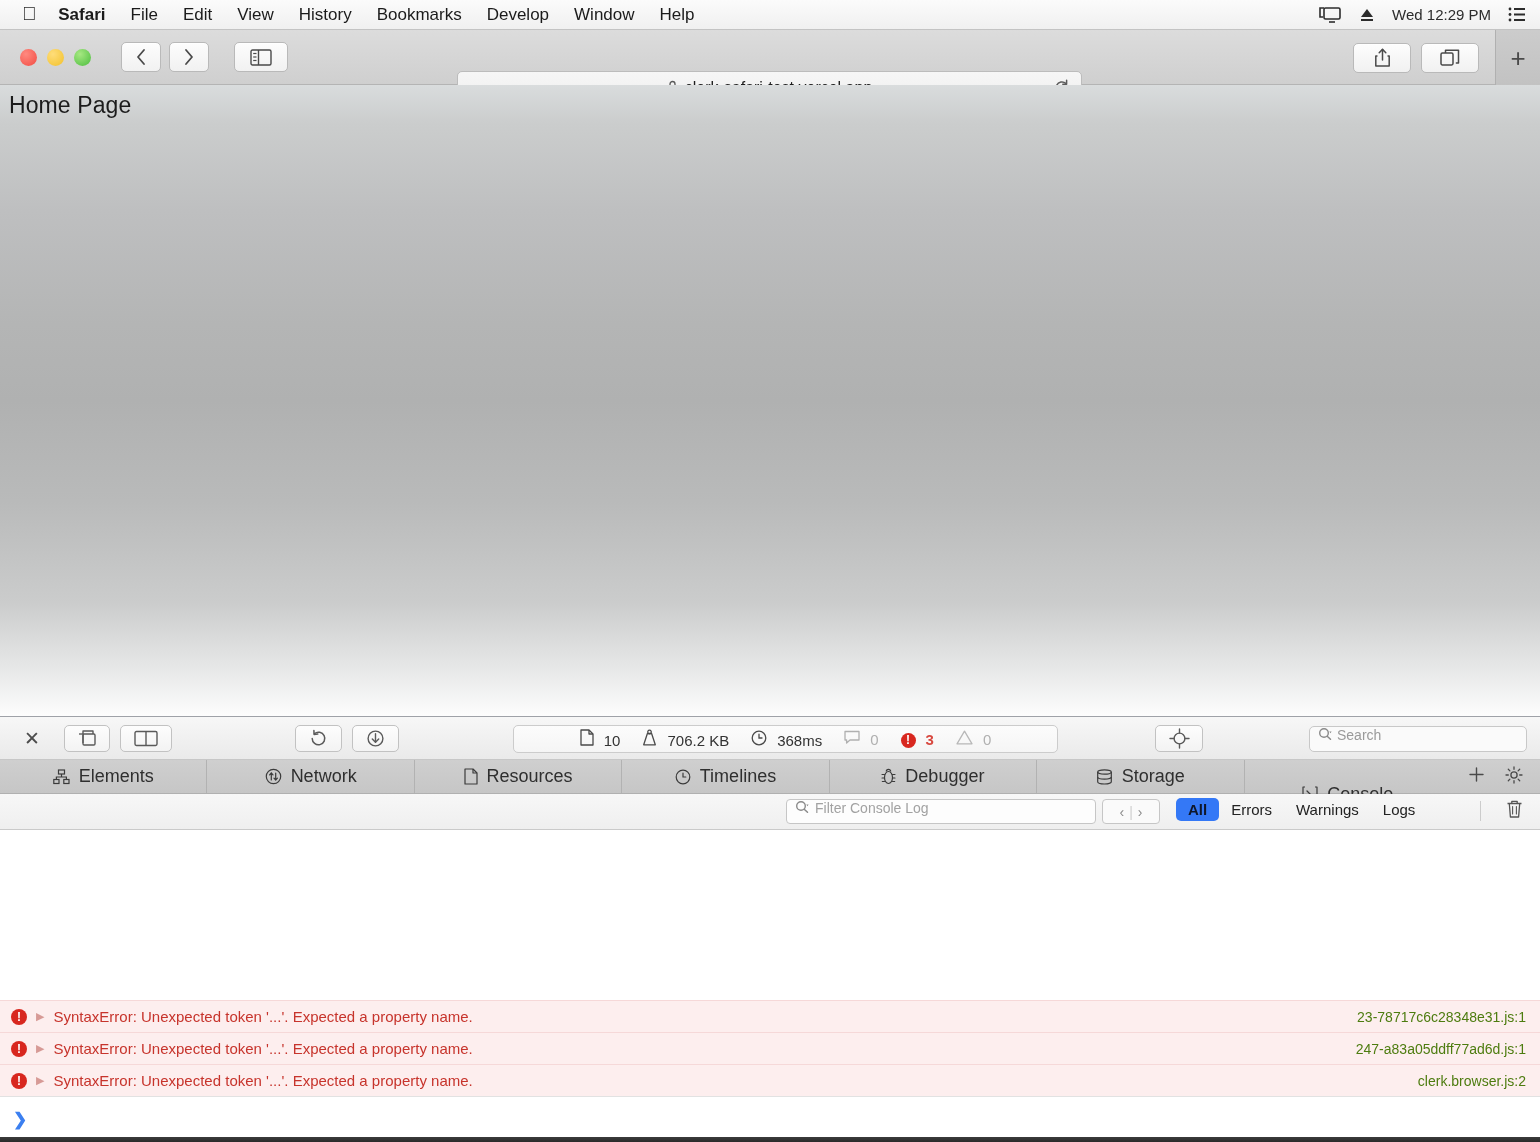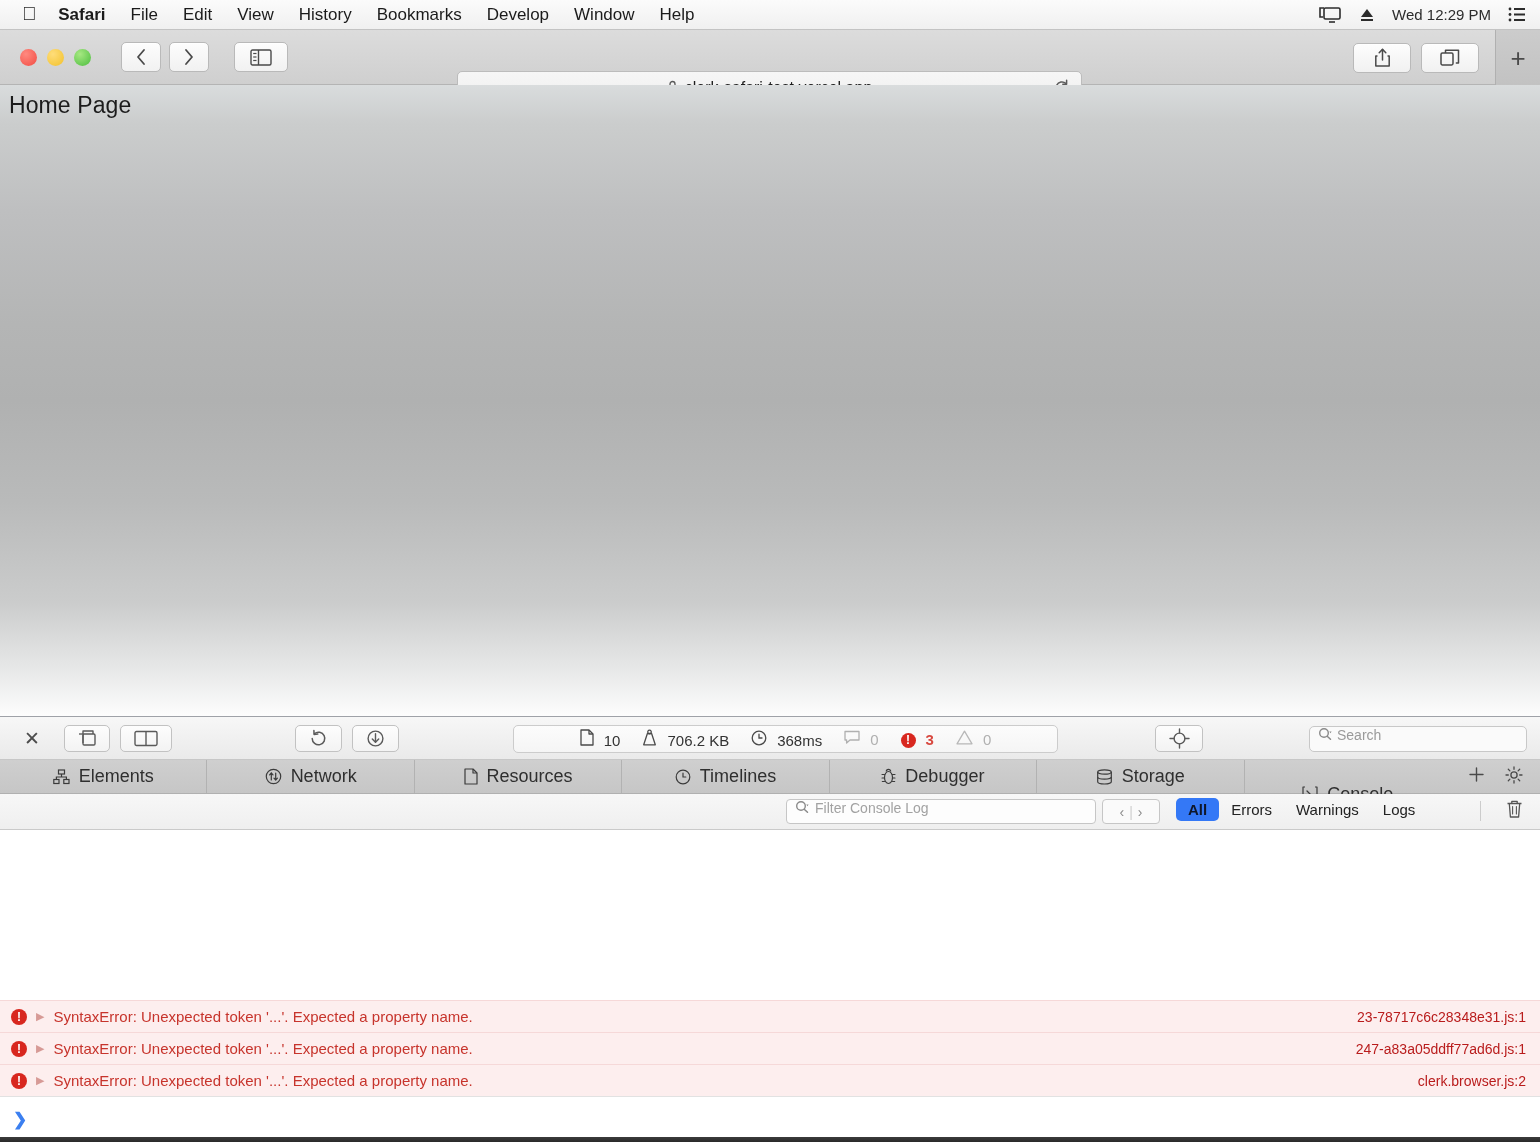--- a/index.html
+++ b/index.html
@@ -237,21 +237,21 @@
     height: 32px; display: flex; align-items: center;
     background: #fdeeee; border-top: 1px solid #f6d8d8;
     font-size: 15px; color: #c7342c; padding: 0 14px 0 11px;
   }
   .msg-badge {
     width: 16px; height: 16px; border-radius: 50%; background: #d8271f; color: #fff;
     font-size: 12px; font-weight: bold; display: flex; align-items: center;
     justify-content: center; line-height: 1; flex: 0 0 16px;
   }
   .msg-disclosure { margin: 0 9px 0 9px; color: #d79a96; font-size: 11px; }
-  .msg-source { margin-left: auto; color: #b91c1c; font-size: 14px; }
+  .msg-source { margin-left: auto; color: #4d7c0f; font-size: 14px; }
   .prompt-row {
     position: absolute; left: 0; right: 0; bottom: 0; height: 45px;
     background: #fff; border-top: 1px solid #e2e2e2;
     display: flex; align-items: center; padding-left: 13px;
   }
   .prompt-chevron { color: #3b7ff0; font-size: 17px; font-weight: bold; }
 
   .window-bottom-shadow {
     position: absolute; left: 0; bottom: 0; width: 100%; height: 5px;
     background: linear-gradient(#3b3b3b, #2a2a2a);

